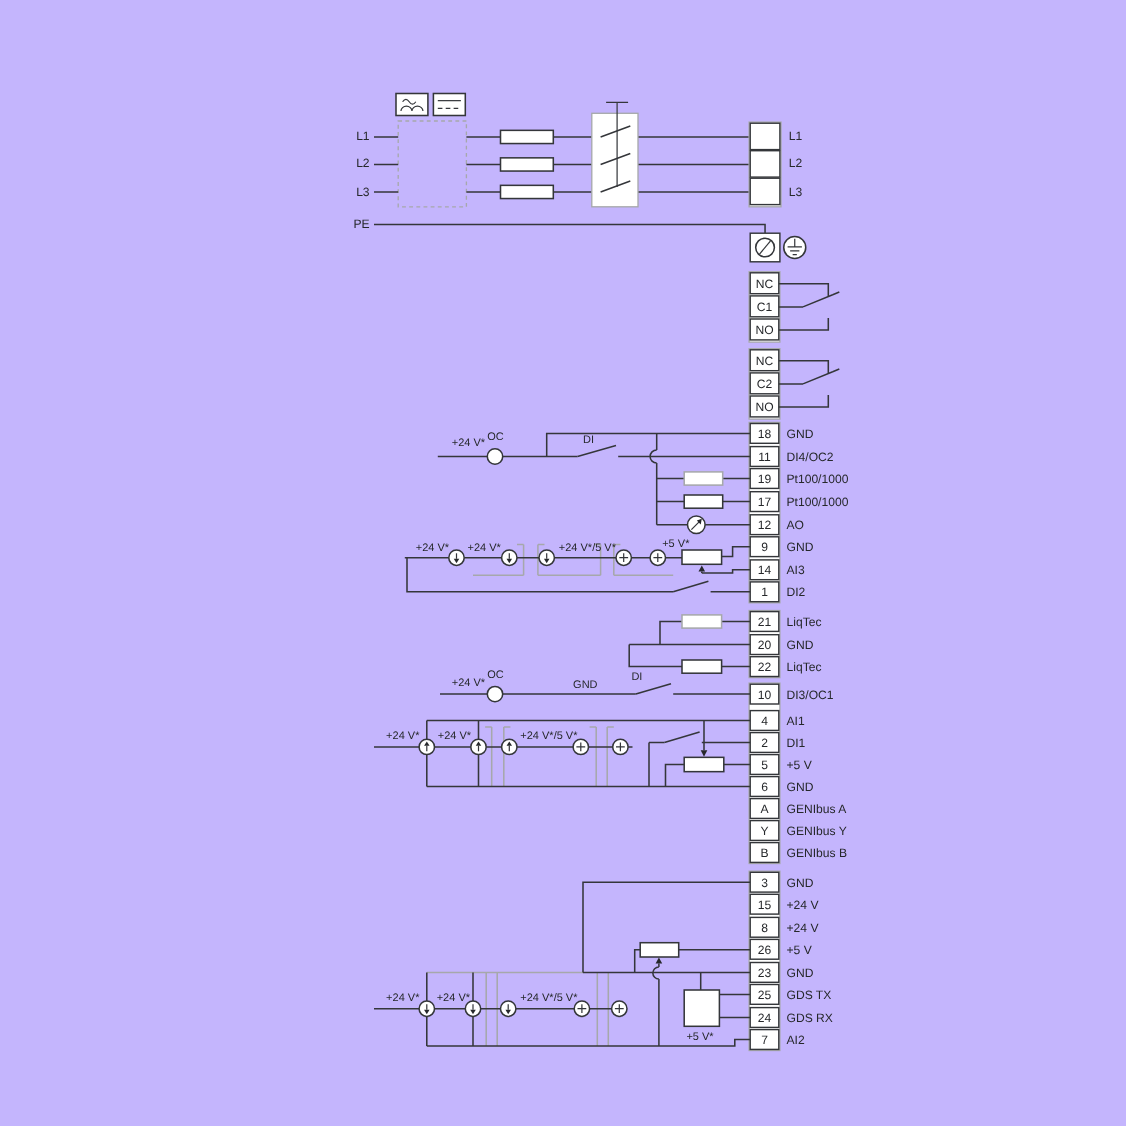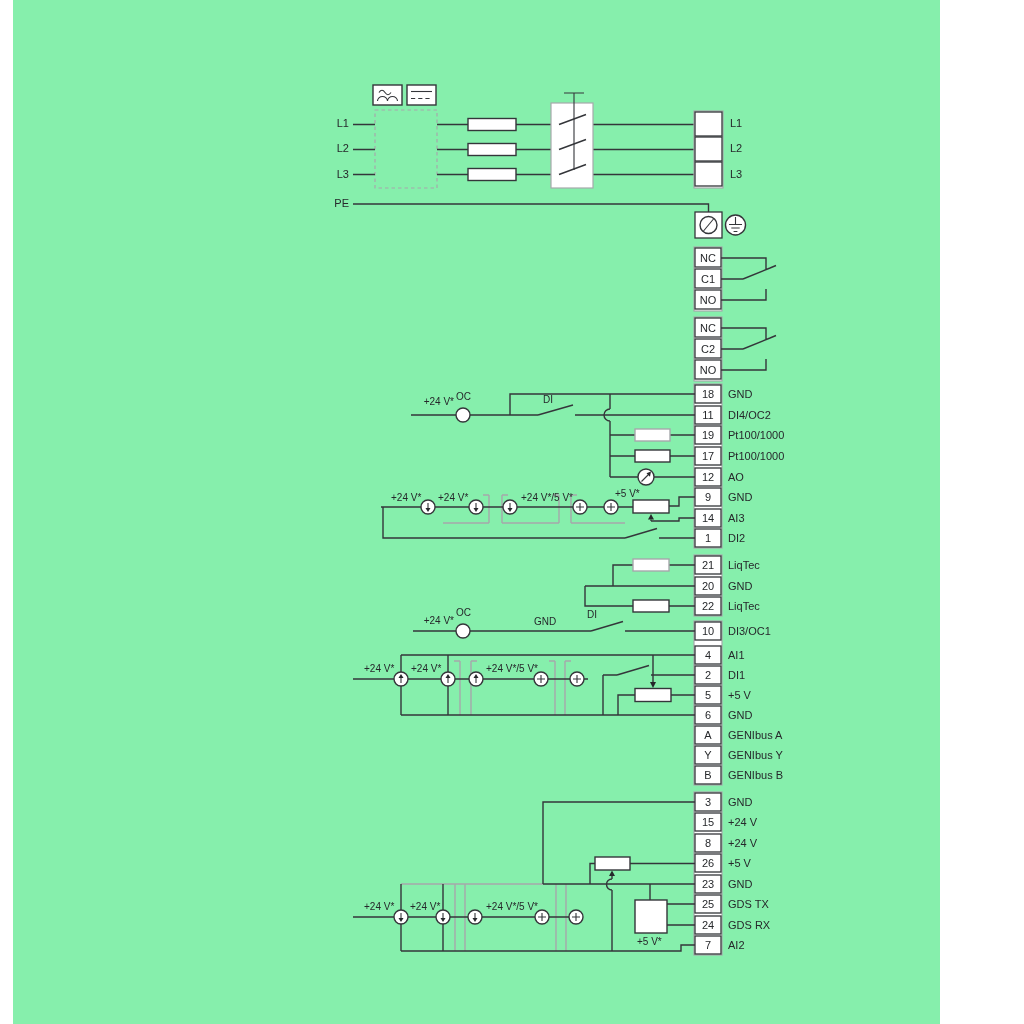--- a/index.html
+++ b/index.html
@@ -1,16 +1,16 @@
 <!DOCTYPE html>
 <html><head>
 <meta charset="utf-8">
 <style>
   html,body{margin:0;padding:0;background:#ffffff;}
-  .canvas{position:relative;width:927px;height:1024px;background:#86efac;overflow:hidden;margin-left:13px;}
+  .canvas{position:relative;width:1024px;height:1024px;background:#c4b5fd;overflow:hidden;}
   svg{display:block;}
   svg text{font-family:"Liberation Sans","DejaVu Sans",sans-serif;fill:#26282b;}
   .t11{font-size:11px;}
   .t10{font-size:10px;}
   .mid{text-anchor:middle;}
   .end{text-anchor:end;}
   .w{stroke:#34363a;stroke-width:1.4;fill:none;}
   .w1{stroke:#34363a;stroke-width:1.1;fill:none;}
   .wg{stroke:#a6a8ab;stroke-width:1.4;fill:none;}
   .cell{fill:#ffffff;stroke:#34363a;stroke-width:1.3;}

